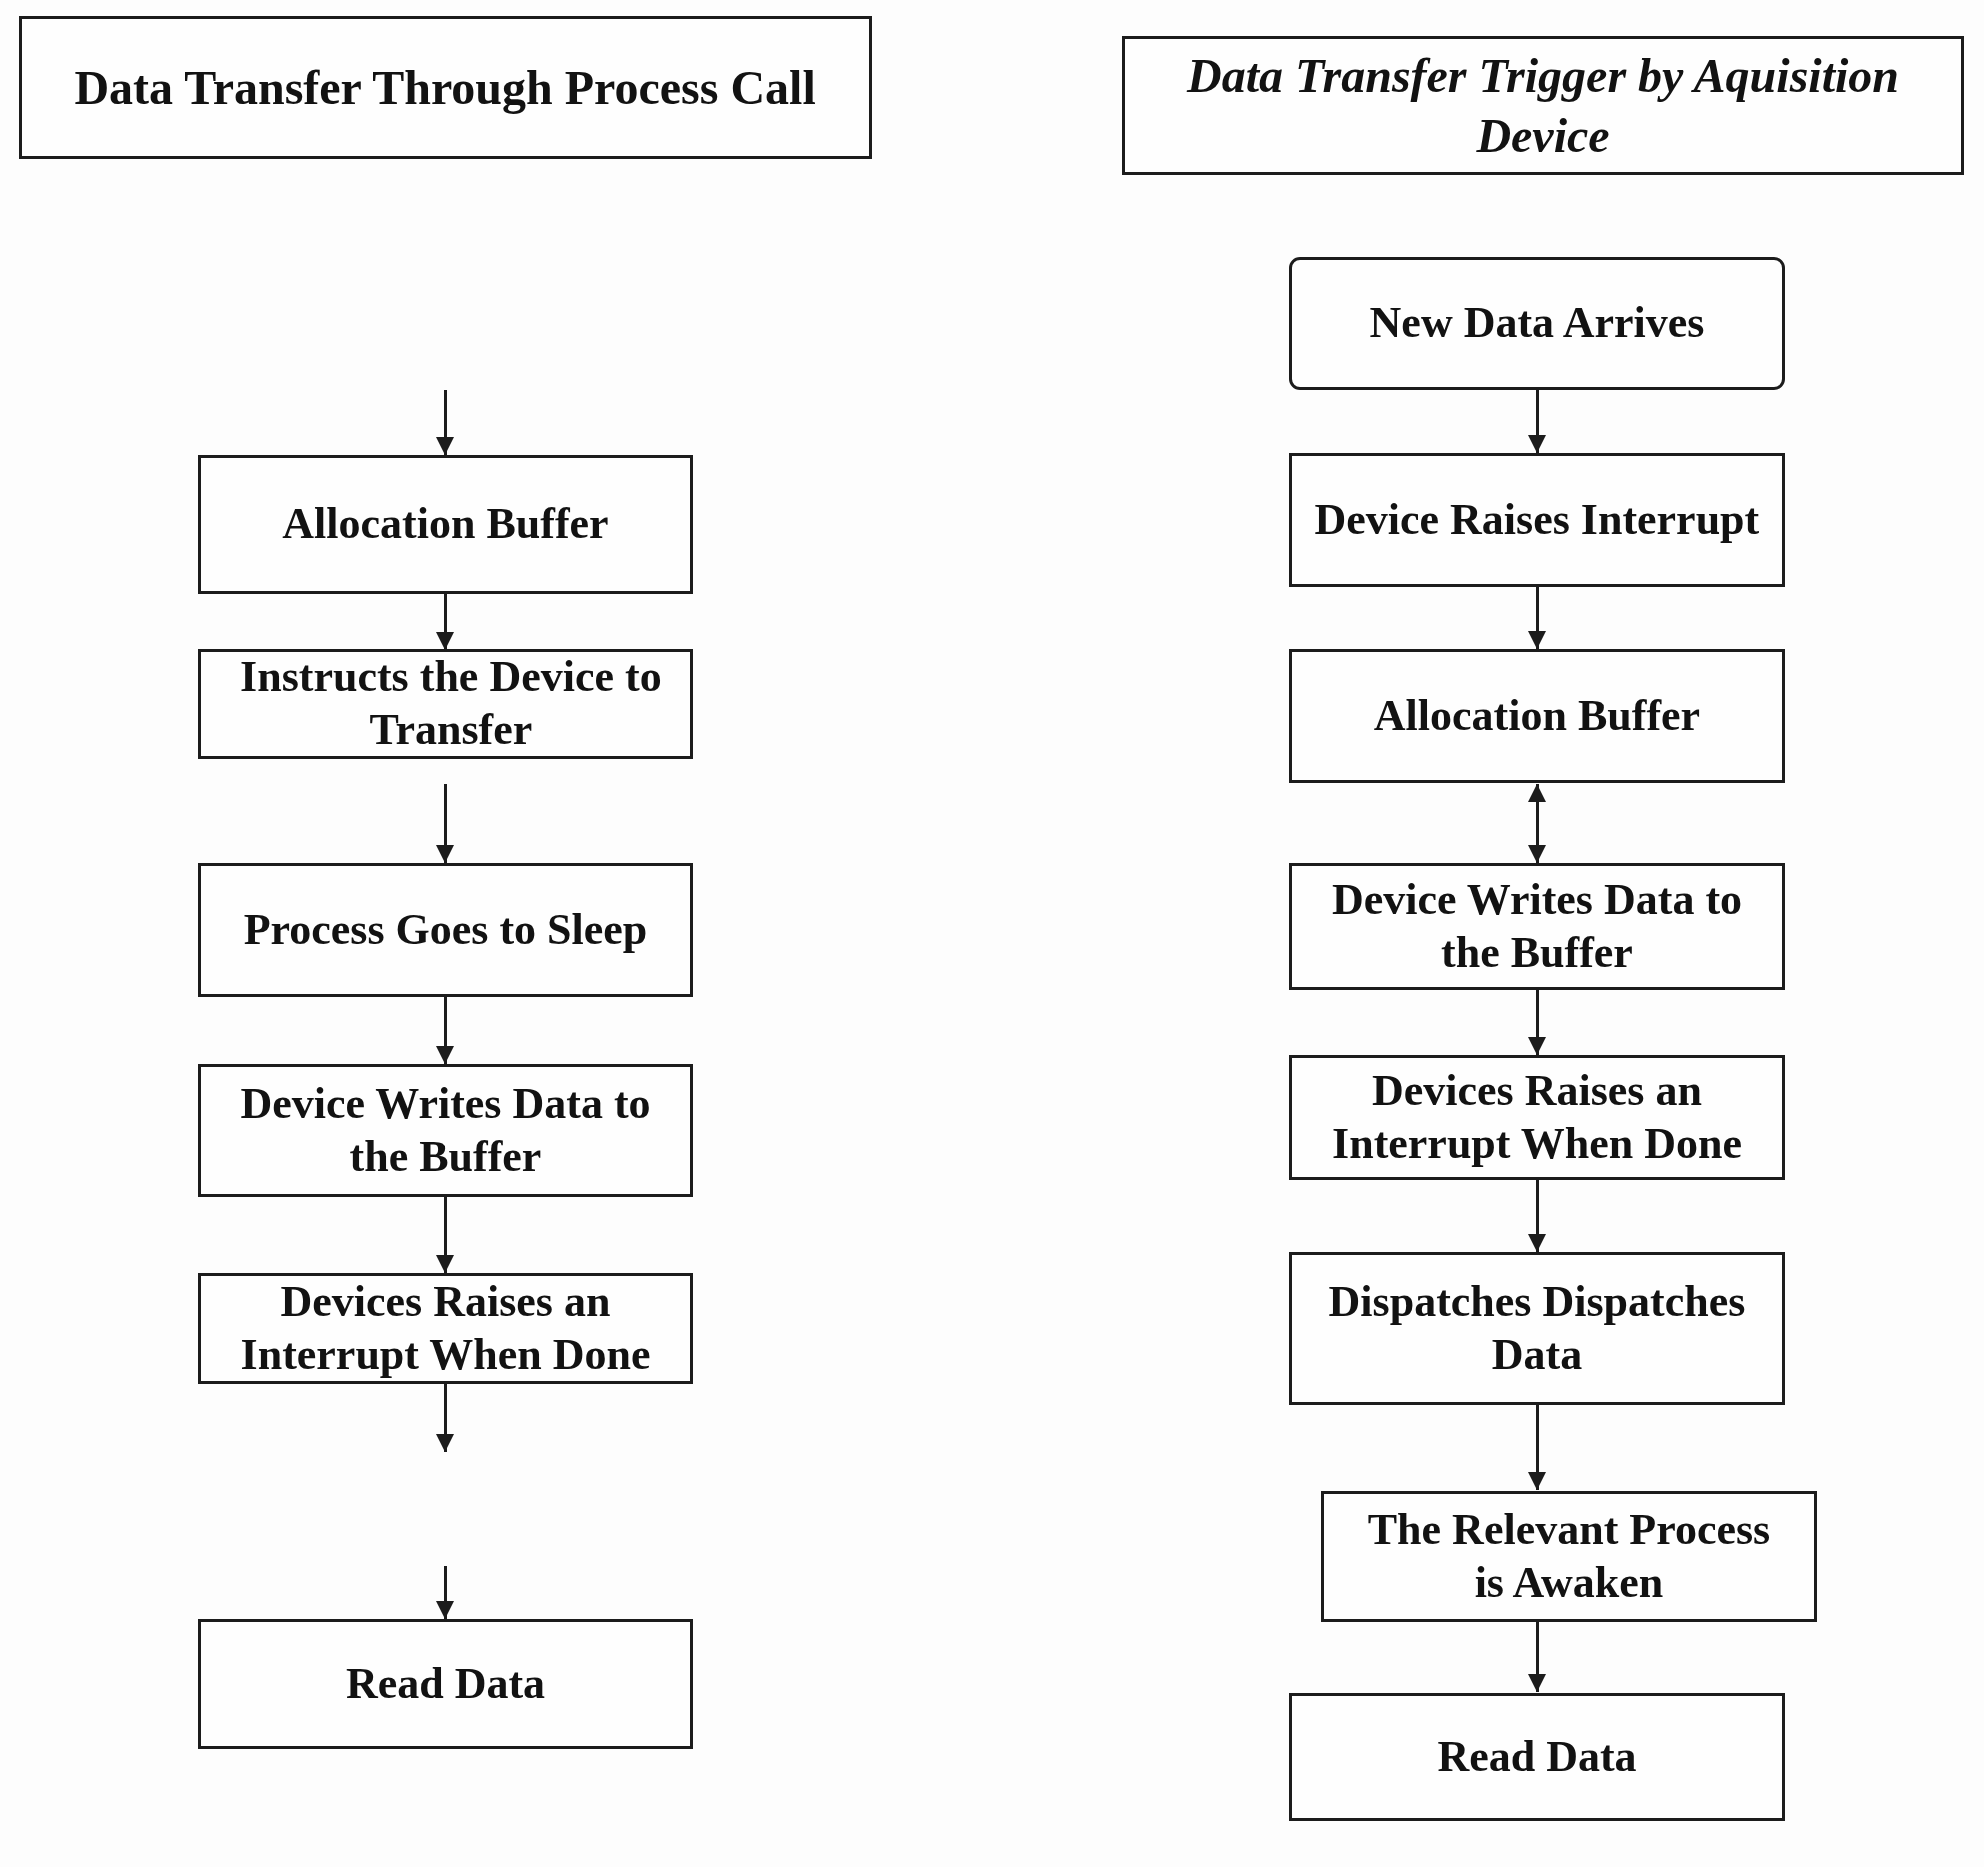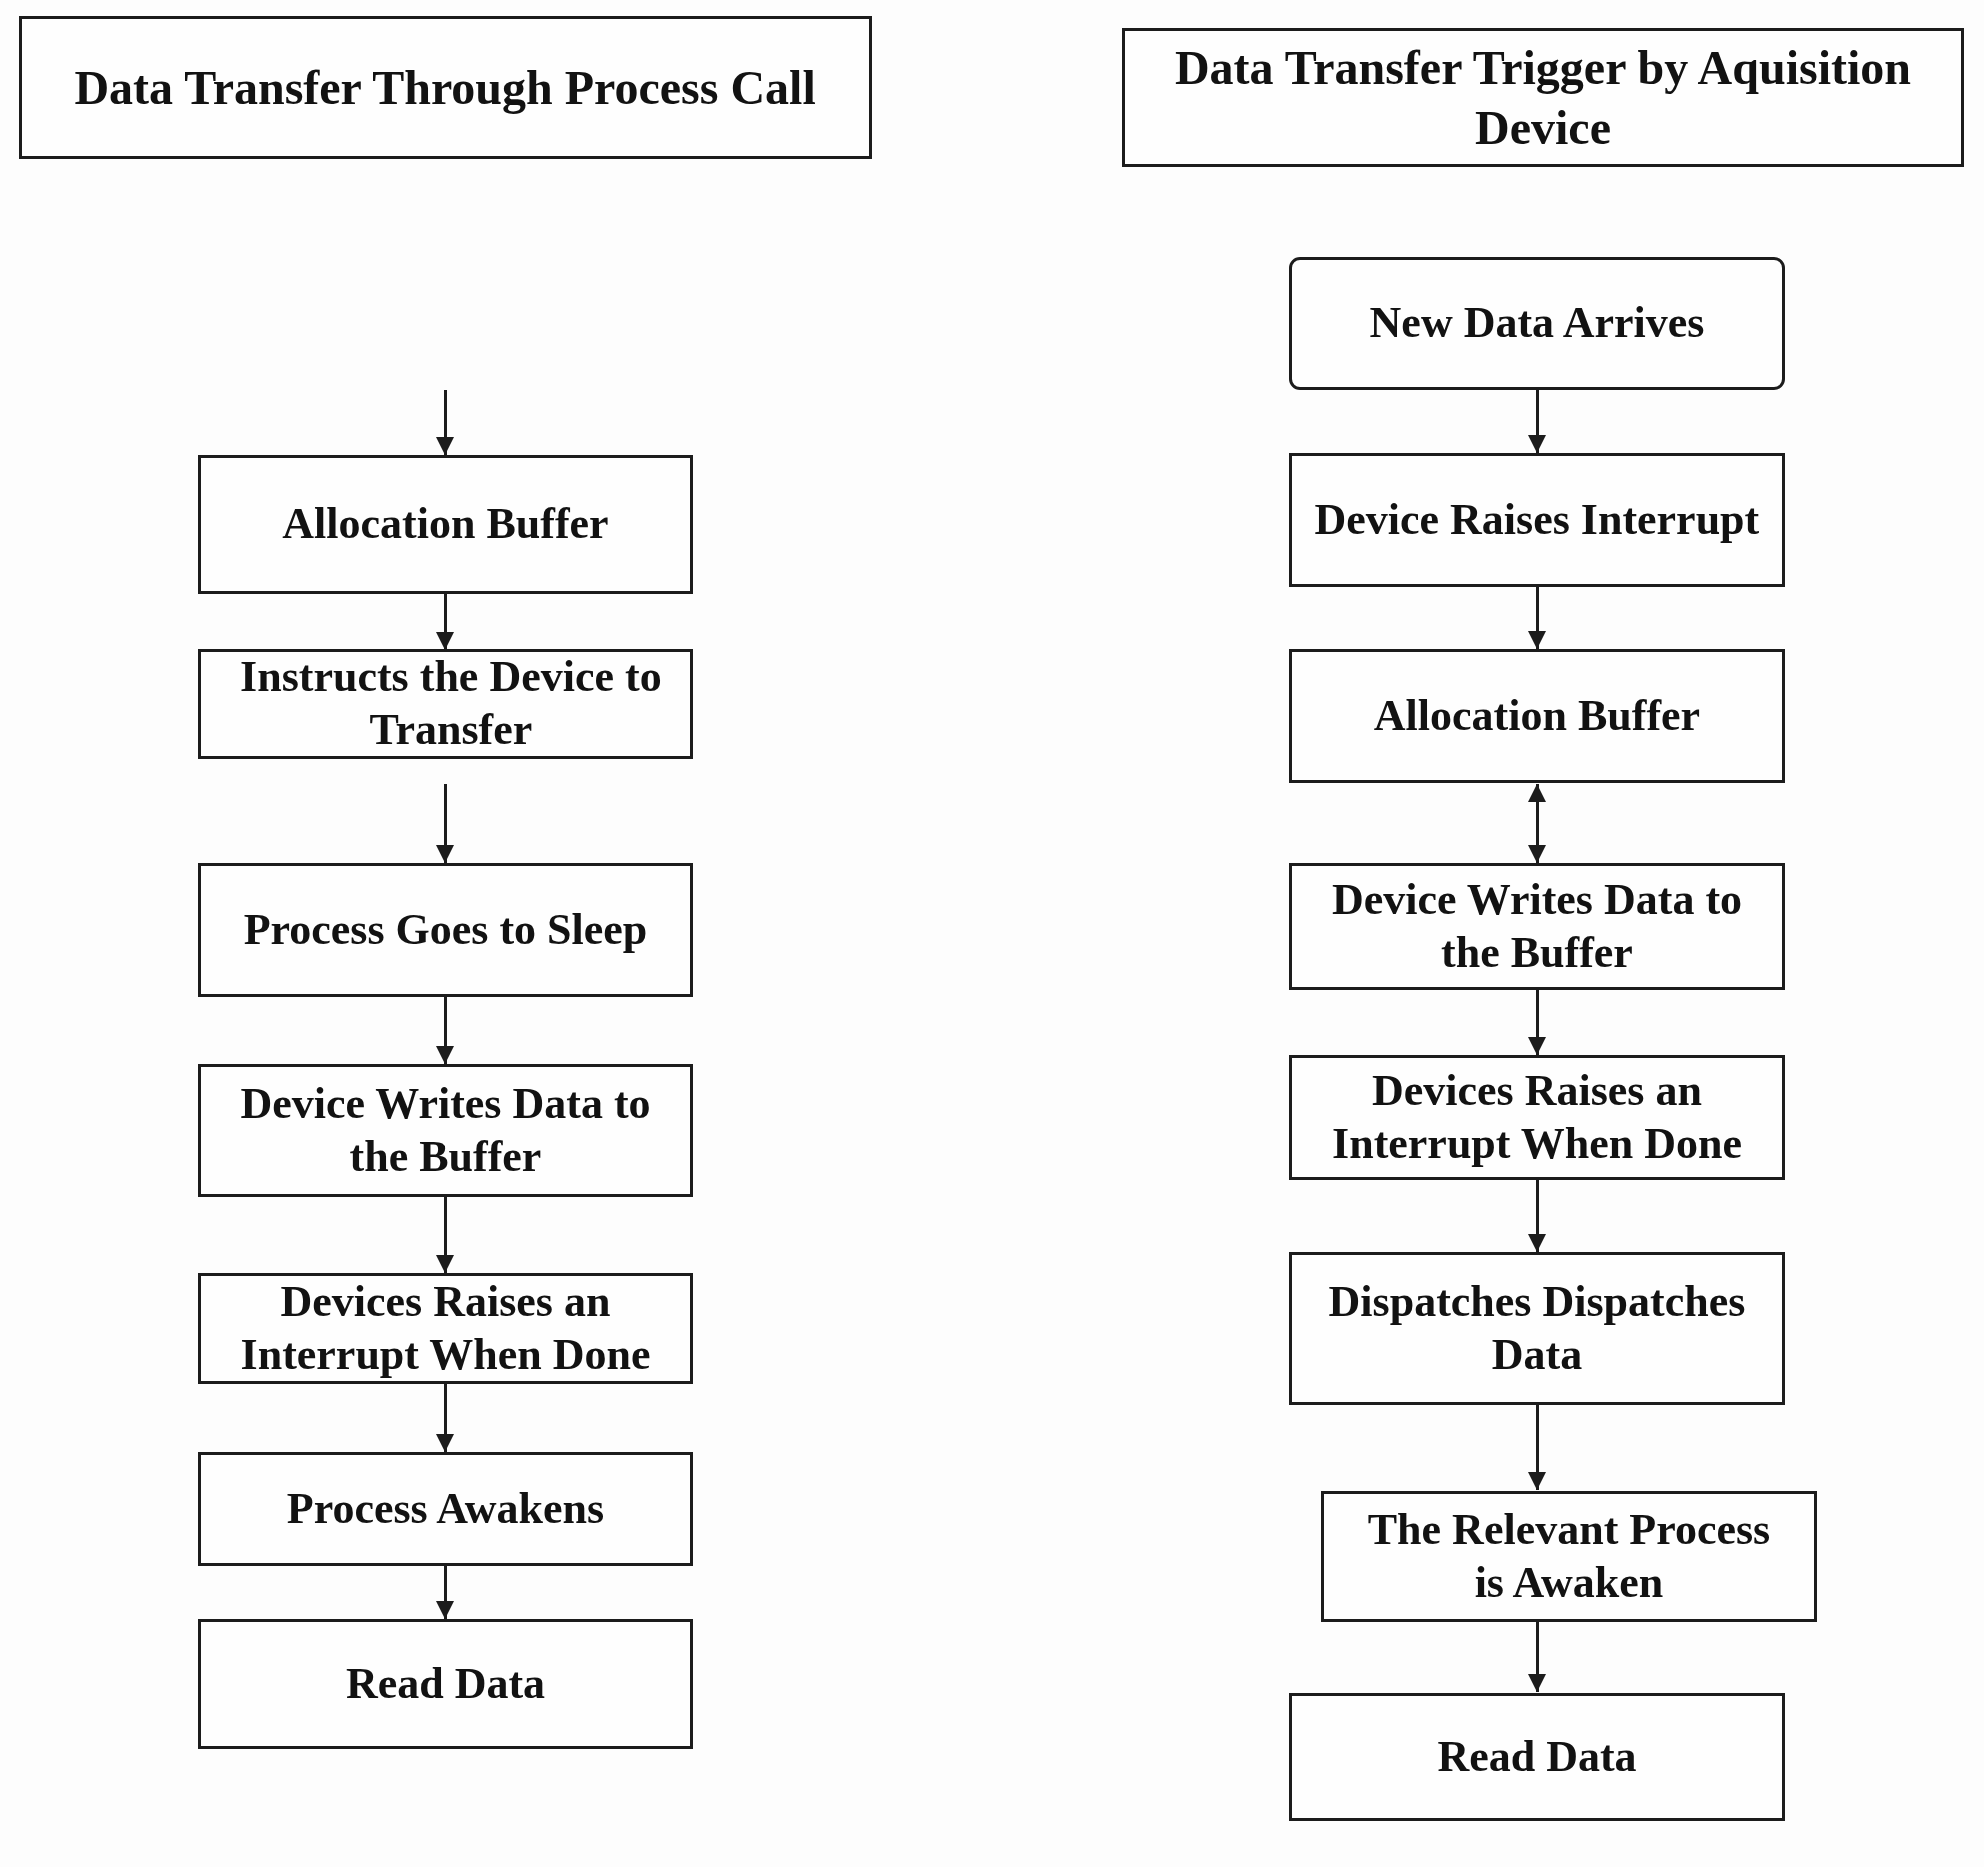--- a/index.html
+++ b/index.html
@@ -88,26 +88,25 @@
   <div class="arrow" style="left:444px; top:997px; height:67px;"></div>
 
   <div class="box" style="left:198px; top:1064px; width:495px; height:133px;">Device Writes Data to
 the Buffer</div>
   <div class="arrow" style="left:444px; top:1197px; height:76px;"></div>
 
   <div class="box" style="left:198px; top:1273px; width:495px; height:111px;">Devices Raises an
 Interrupt When Done</div>
   <div class="arrow" style="left:444px; top:1384px; height:68px;"></div>
 
-  <div class="box" style="left:198px; top:1452px; width:495px; height:114px;">Process Awakens</div>
   <div class="arrow" style="left:444px; top:1566px; height:53px;"></div>
 
   <div class="box" style="left:198px; top:1619px; width:495px; height:130px;">Read Data</div>
 
-  <div class="tbox" style="left:1122px; top:28px; width:842px; height:139px;">Data Transfer Trigger by Aquisition
+  <div class="tbox" style="left:1122px; top:36px; width:842px; height:139px;font-style:italic;">Data Transfer Trigger by Aquisition
 Device</div>
 
   <div class="box" style="left:1289px; top:257px; width:496px; height:133px;border-radius:11px;">New Data Arrives</div>
   <div class="arrow" style="left:1536px; top:390px; height:63px;"></div>
 
   <div class="box" style="left:1289px; top:453px; width:496px; height:134px;padding-left:9px;">Device Raises Interrupt</div>
   <div class="arrow" style="left:1536px; top:586px; height:63px;"></div>
 
   <div class="box" style="left:1289px; top:649px; width:496px; height:134px;">Allocation Buffer</div>
   <div class="arrow double" style="left:1536px; top:784px; height:79px;"></div>

